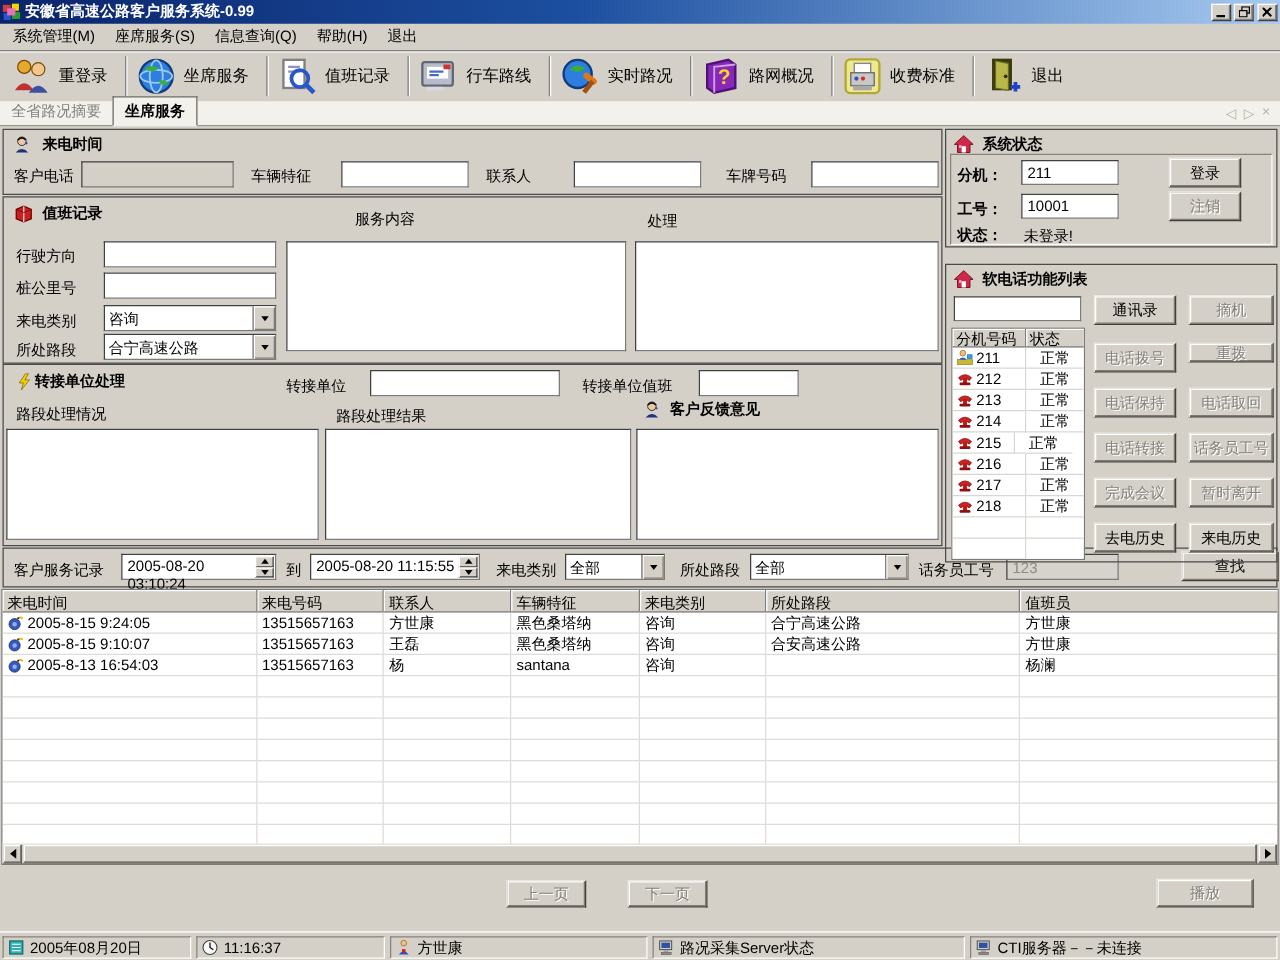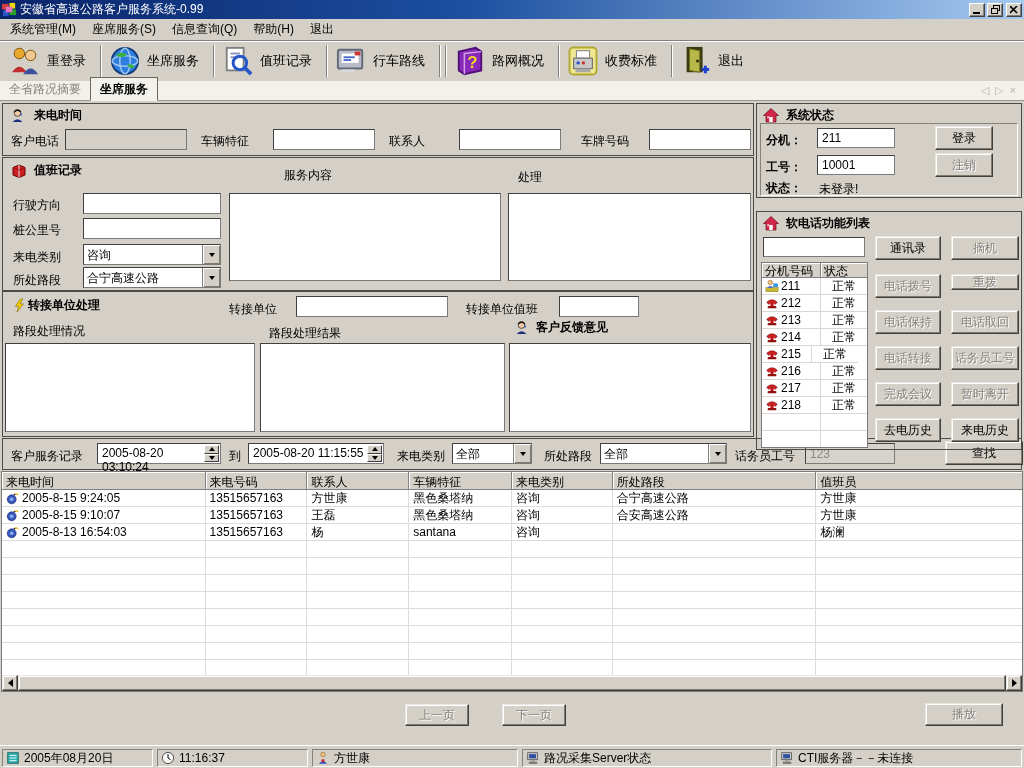--- a/index.html
+++ b/index.html
@@ -11,21 +11,21 @@
   }
   .abs { position:absolute; }
   .bold { font-weight:bold; }
   .lbl { white-space:nowrap; }
 
   
   .titlebar {
     position:absolute; left:0; top:0; width:1024px; height:19px;
     background:linear-gradient(to right,#0a246a,#1c4fa0 45%,#a6caf0);
     display:flex; align-items:center; padding:0 2px; box-sizing:border-box;
-    color:#fff; font-weight:normal;
+    color:#fff; font-weight:bold;
   }
   .titlebar .ttl { margin-left:3px; font-size:12px; }
   .title-buttons { margin-left:auto; display:flex; gap:2px; }
   .tbtn {
     width:16px; height:14px; background:#d4d0c8;
     border:1px solid; border-color:#fff #404040 #404040 #fff;
     box-shadow:inset -1px -1px 0 #808080;
     display:flex; align-items:center; justify-content:center; box-sizing:border-box;
   }
   .menubar {
@@ -312,20 +312,26 @@
       <span class="tool-label">值班记录</span>
     </div>
     <div class="tool-sep"></div>
     <div class="tool-item">
       <svg class="ic" width="30" height="30">
           <use href="#i-routecard"></use>
         </svg>
       <span class="tool-label">行车路线</span>
     </div>
     <div class="tool-sep"></div>
+    <div class="tool-item">
+      <svg class="ic" width="30" height="30">
+          <use href="#i-globetool"></use>
+        </svg>
+      <span class="tool-label">实时路况</span>
+    </div>
     <div class="tool-sep"></div>
     <div class="tool-item">
       <svg class="ic" width="30" height="30">
           <use href="#i-book"></use>
         </svg>
       <span class="tool-label">路网概况</span>
     </div>
     <div class="tool-sep"></div>
     <div class="tool-item">
       <svg class="ic" width="30" height="30">

